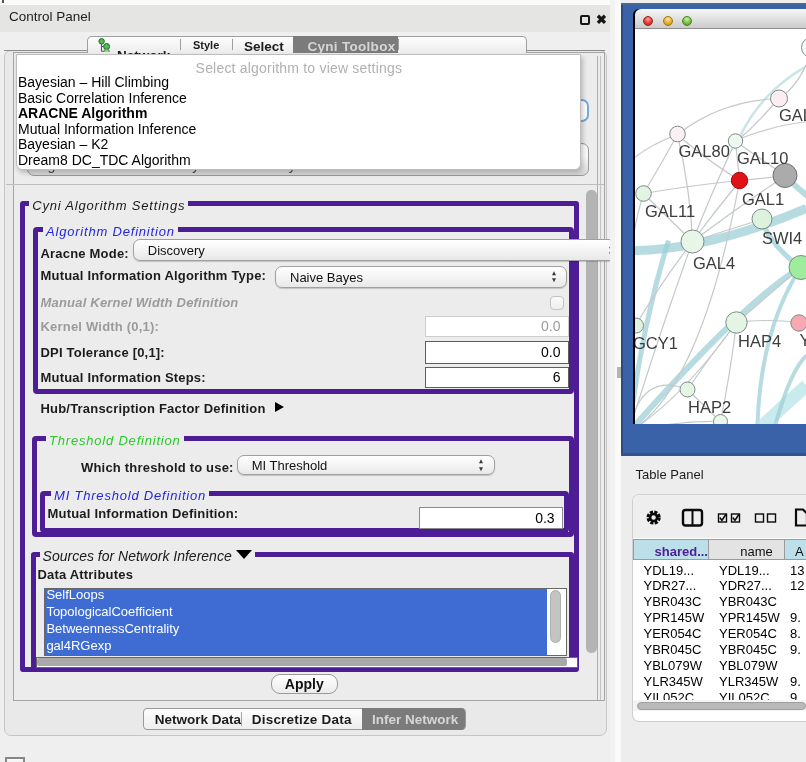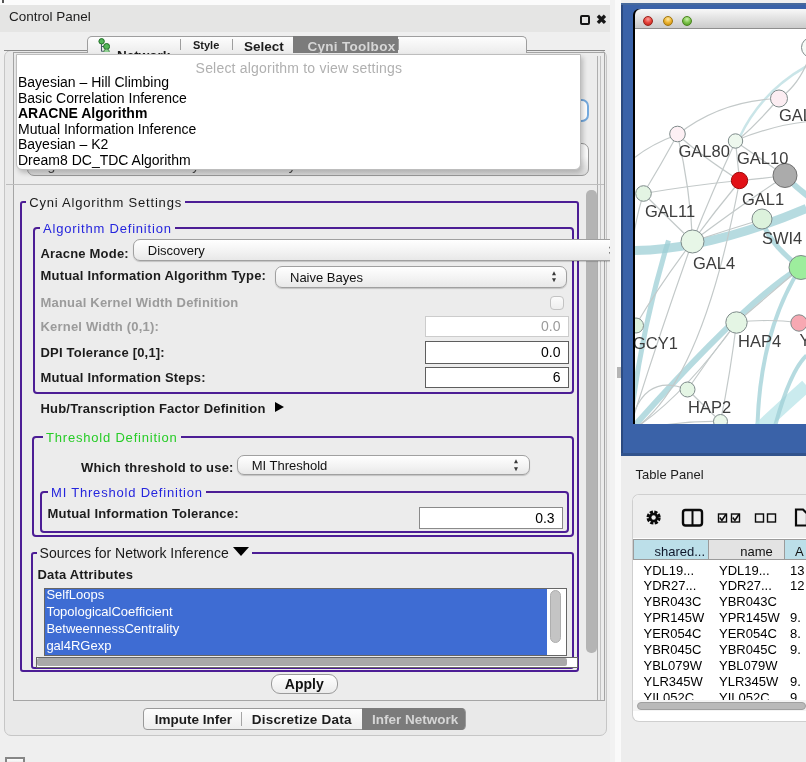--- a/index.html
+++ b/index.html
@@ -6,21 +6,21 @@
 body{width:806px;height:762px;overflow:hidden;font-family:"Liberation Sans",sans-serif;background:#efefef;}
 #stage{position:relative;width:806px;height:762px;overflow:hidden;}
 .abs{position:absolute;}
 .lbl{font-weight:bold;font-size:13px;letter-spacing:0.2px;color:#1c1c1c;white-space:nowrap;}
 .combo{position:absolute;box-sizing:border-box;border:1px solid #a0a0a0;border-radius:7px;background:linear-gradient(#ffffff,#f2f2f2 60%,#e8e8e8);box-shadow:0 1px 1px rgba(0,0,0,0.18);font-size:13px;color:#111;}
 .combo .ctext{position:absolute;left:14px;top:50%;transform:translateY(-50%);white-space:nowrap;}
 .spin{position:absolute;right:9px;top:50%;transform:translateY(-50%);width:5.5px;height:11.5px;}
 .spin:before{content:"";position:absolute;left:0;top:0;border-left:2.75px solid transparent;border-right:2.75px solid transparent;border-bottom:4.5px solid #383838;}
 .spin:after{content:"";position:absolute;left:0;bottom:0;border-left:2.75px solid transparent;border-right:2.75px solid transparent;border-top:4.5px solid #383838;}
 .field{position:absolute;background:#fff;font-size:14px;color:#000;text-align:right;}
-.group{position:absolute;box-sizing:border-box;border:2px solid #4c1d95;border-radius:4px;}
+.group{position:absolute;box-sizing:border-box;border:5px solid #4c1d95;border-radius:4px;font-style:italic;}
 .gtitle{position:absolute;top:-8px;background:#ececec;padding:0 3px;font-size:13px;letter-spacing:0.8px;white-space:nowrap;}
 </style>
 </head>
 <body>
 <div id="stage">
 
   <div class="abs" style="left:0;top:0;width:610px;height:762px;background:#efefef;"></div>
   <div class="abs" style="left:0;top:0;width:610px;height:4.5px;background:#fbfbfb;"></div>
   <div class="abs" style="left:1.5px;top:0;width:2px;height:2.5px;background:#555;"></div>
 
@@ -75,45 +75,45 @@
     <div class="lbl" style="position:absolute;left:40.5px;top:246px;">Aracne Mode:</div>
     <div class="combo" style="left:132.8px;top:239px;width:492px;height:22px;">
         <span class="ctext">Discovery</span>
         <span class="spin"></span>
       </div>
     <div class="lbl" style="position:absolute;left:40.5px;top:268px;">Mutual Information Algorithm Type:</div>
     <div class="combo" style="left:275px;top:265.5px;width:292px;height:22px;">
         <span class="ctext">Naive Bayes</span>
         <span class="spin"></span>
       </div>
-    <div class="lbl" style="position:absolute;left:40.5px;top:295px;color:#9b9b9b;">Manual Kernel Width Definition</div>
+    <div class="lbl" style="position:absolute;left:40.5px;top:295px;color:#9b9b9b;font-style:italic;">Manual Kernel Width Definition</div>
     <div class="abs" style="left:550px;top:296px;width:14px;height:13.5px;background:linear-gradient(#fbfbfb,#eee);border:1.5px solid #c3c3c3;border-radius:4px;box-sizing:border-box;"></div>
     <div class="lbl" style="position:absolute;left:40.5px;top:318.5px;color:#9b9b9b;">Kernel Width (0,1):</div>
     <div class="field" style="left:424.5px;top:316px;width:144px;height:21px;border:1px solid #cccccc;box-sizing:border-box;color:#9b9b9b;line-height:19px;padding-right:7px;">0.0</div>
     <div class="lbl" style="position:absolute;left:40.5px;top:344.5px;">DPI Tolerance [0,1]:</div>
     <div class="field" style="left:424.5px;top:341px;width:144px;height:22.5px;border:1px solid #5e5e5e;box-sizing:border-box;line-height:20.5px;padding-right:7px;">0.0</div>
     <div class="lbl" style="position:absolute;left:40.5px;top:369.5px;">Mutual Information Steps:</div>
     <div class="field" style="left:424.5px;top:367px;width:144px;height:21px;border:1px solid #5e5e5e;box-sizing:border-box;line-height:19px;padding-right:7px;">6</div>
 
     <div class="lbl" style="position:absolute;left:40.5px;top:400.5px;">Hub/Transcription Factor Definition</div>
     <div class="abs" style="left:275px;top:401.5px;width:0;height:0;border-top:5.5px solid transparent;border-bottom:5.5px solid transparent;border-left:9px solid #000;"></div>
 
     <div class="group" style="left:32px;top:436px;width:541.5px;height:101px;">
       <div class="gtitle" style="left:9px;color:#27cc27;">Threshold Definition</div>
     </div>
     <div class="lbl" style="position:absolute;left:81px;top:459.5px;">Which threshold to use:</div>
-    <div class="combo" style="left:236.7px;top:455px;width:293px;height:20px;">
+    <div class="combo" style="left:236.7px;top:455px;width:258px;height:20px;">
         <span class="ctext">MI Threshold</span>
         <span class="spin"></span>
       </div>
 
     <div class="group" style="left:40px;top:490.5px;width:528.7px;height:42px;">
       <div class="gtitle" style="left:6px;color:#2525dd;">MI Threshold Definition</div>
     </div>
-    <div class="lbl" style="position:absolute;left:47.5px;top:506px;">Mutual Information Tolerance:</div>
+    <div class="lbl" style="position:absolute;left:47.5px;top:506px;">Mutual Information Definition:</div>
     <div class="field" style="left:418.6px;top:506.5px;width:144px;height:22.3px;border:1px solid #8a8a8a;box-sizing:border-box;line-height:20.3px;padding-right:7px;">0.3</div>
 
     <div class="group" style="left:30.6px;top:551.5px;width:543px;height:117.5px;border-radius:3px;">
       <div class="gtitle" style="left:4px;top:-9px;color:#1a1a1a;font-weight:normal;font-size:14px;letter-spacing:0;">Sources for Network Inference&nbsp;<span style="display:inline-block;vertical-align:1.5px;width:0;height:0;border-left:8px solid transparent;border-right:8px solid transparent;border-top:9px solid #000;"></span></div>
     </div>
     <div class="lbl" style="position:absolute;left:37.4px;top:566.5px;">Data Attributes</div>
 
     <div class="abs" style="left:44px;top:587.5px;width:523px;height:68.5px;border:1px solid #666;background:#fff;box-sizing:border-box;"></div>
     <div class="abs" style="left:45px;top:588.5px;width:501.5px;height:66.5px;background:#3e6cd3;"></div>
     <div class="abs" style="left:46.4px;top:586px;font-size:13px;color:#fff;line-height:17.1px;">SelfLoops<br>TopologicalCoefficient<br>BetweennessCentrality<br>gal4RGexp</div>
@@ -122,21 +122,21 @@
     <div class="abs" style="left:35.7px;top:657px;width:542.3px;height:10.5px;background:#fff;border:1px solid #666;box-sizing:border-box;"></div>
     <div class="abs" style="left:37px;top:658.2px;width:530px;height:8px;background:#a9a9a9;border-radius:2px;"></div>
   </div>
   <div id="bottomrow">
 
     <div class="abs" style="left:271px;top:674px;width:66.5px;height:19.5px;background:linear-gradient(#ffffff,#ebebeb);border:1px solid #9a9a9a;border-radius:9px;box-sizing:border-box;text-align:center;font-size:14px;font-weight:bold;color:#111;line-height:18px;">Apply</div>
 
     <div class="abs" style="left:143.4px;top:708px;width:322.3px;height:22px;background:linear-gradient(#fdfdfd,#eeeeee);border:1px solid #999;border-radius:4px;box-sizing:border-box;"></div>
     <div class="abs" style="left:362.4px;top:708px;width:102.5px;height:22px;background:#7b7b7b;border-radius:0 4px 4px 0;"></div>
     <div class="abs" style="left:241.3px;top:712px;width:1px;height:14px;background:#a5a5a5;"></div>
-    <div class="abs" style="left:154.8px;top:711.5px;font-size:13.5px;font-weight:bold;color:#1c1c1c;">Impute Infer</div>
+    <div class="abs" style="left:154.8px;top:711.5px;font-size:13.5px;font-weight:bold;color:#1c1c1c;">Network Data</div>
     <div class="abs" style="left:251.8px;top:711.5px;font-size:13.5px;font-weight:bold;letter-spacing:0.2px;color:#1c1c1c;">Discretize Data</div>
     <div class="abs" style="left:372px;top:711.5px;font-size:13.5px;font-weight:bold;color:#d6d6d6;">Infer Network</div>
 
     <div class="abs" style="left:5px;top:757px;width:19.7px;height:10px;background:linear-gradient(#fff,#ddd);border:2.5px solid #868686;box-sizing:border-box;"></div>
   </div>
 
   <div id="dropdown">
     <div class="abs" style="left:16.4px;top:53.5px;width:565px;height:116px;background:#fff;border:1px solid #bdbdbd;border-radius:0 0 6px 6px;box-shadow:2px 3px 5px rgba(0,0,0,0.22);box-sizing:border-box;z-index:5;"></div>
     <div class="abs" style="left:16.4px;top:59.5px;width:565px;text-align:center;font-size:14px;letter-spacing:0.2px;color:#b0b0b0;z-index:6;">Select algorithm to view settings</div>
     <div class="abs" style="left:18px;top:75px;font-size:14px;color:#000;line-height:15.5px;white-space:nowrap;z-index:6;">Bayesian – Hill Climbing<br>Basic Correlation Inference<br><b>ARACNE Algorithm</b><br>Mutual Information Inference<br>Bayesian – K2<br>Dream8 DC_TDC Algorithm</div>
@@ -256,21 +256,21 @@
         <rect x="135.5" y="19" width="8" height="8"></rect>
       </g>
       <path d="M87.8 22.6 l2.1 2.8 4.1 -6.2" stroke="#0a0a0a" stroke-width="1.6" fill="none"></path>
       <path d="M100.8 22.6 l2.1 2.8 4.1 -6.2" stroke="#0a0a0a" stroke-width="1.6" fill="none"></path>
       <path d="M164 14.5 h7 l4 4 v12 h-11 z" fill="none" stroke="#0a0a0a" stroke-width="2.2"></path>
     </svg>
 
     <div class="abs" style="left:633.3px;top:538.7px;width:76px;height:21.8px;background:#bcdfe9;border:1px solid #9b9b9b;box-sizing:border-box;"></div>
     <div class="abs" style="left:709.3px;top:538.7px;width:75.7px;height:21.8px;background:#e3e3e3;border:1px solid #9b9b9b;border-left:none;box-sizing:border-box;"></div>
     <div class="abs" style="left:785px;top:538.7px;width:21px;height:21.8px;background:#bcdfe9;border:1px solid #9b9b9b;border-left:none;border-right:none;box-sizing:border-box;"></div>
-    <div class="abs" style="left:654.5px;top:544px;font-size:13px;color:#0f172a;">shared...</div>
+    <div class="abs" style="left:654.5px;top:544px;font-size:13px;color:#4c1d95;font-weight:bold;">shared...</div>
     <div class="abs" style="left:740.3px;top:544px;font-size:13px;color:#111;">name</div>
     <div class="abs" style="left:795px;top:544px;font-size:13px;color:#111;">A</div>
 
     <div class="abs" style="left:643.5px;top:562.5px;font-size:13px;color:#000;line-height:15.9px;white-space:nowrap;">YDL19...<br>YDR27...<br>YBR043C<br>YPR145W<br>YER054C<br>YBR045C<br>YBL079W<br>YLR345W<br>YIL052C</div>
     <div class="abs" style="left:719px;top:562.5px;font-size:13px;color:#000;line-height:15.9px;white-space:nowrap;">YDL19...<br>YDR27...<br>YBR043C<br>YPR145W<br>YER054C<br>YBR045C<br>YBL079W<br>YLR345W<br>YIL052C</div>
     <div class="abs" style="left:790px;top:562.5px;font-size:13px;color:#000;line-height:15.9px;white-space:nowrap;">13<br>12<br>&nbsp;<br>9.<br>8.<br>9.<br>&nbsp;<br>9.<br>9.</div>
     <div class="abs" style="left:633.3px;top:700px;width:172.7px;height:11px;background:#f4f4f4;"></div>
     <div class="abs" style="left:636.5px;top:701.5px;width:169.5px;height:8px;background:#b9b9b9;border:1px solid #9f9f9f;border-radius:4px;box-sizing:border-box;"></div>
   </div>
 </div>

